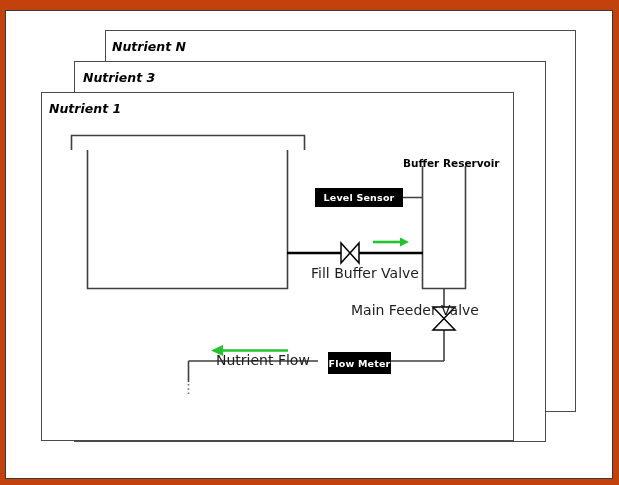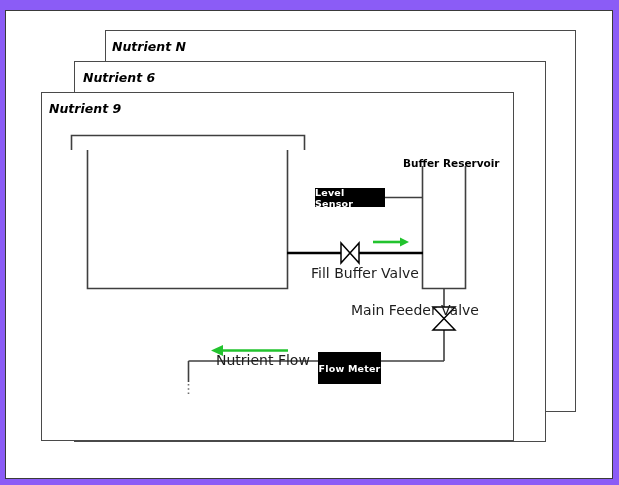--- a/index.html
+++ b/index.html
@@ -1,17 +1,17 @@
 <!DOCTYPE html>
 <html><head>
 <meta charset="utf-8">
 <style>
   html,body{margin:0;padding:0;background:#ffffff;}
   body{width:619px;height:485px;font-family:"DejaVu Sans",sans-serif;}
-  #root{position:relative;width:619px;height:485px;overflow:hidden;background:#8b5cf6;}
+  #root{position:relative;width:619px;height:485px;overflow:hidden;background:#c2410c;}
 
   
   .page-border{position:absolute;left:5px;top:10px;width:608px;height:469px;
     border:1px solid #3a3a3a;box-sizing:border-box;background:#fff;}
 
   
   .card{position:absolute;border:1px solid #4a4a4a;background:#ffffff;box-sizing:border-box;}
   .card-n  {left:105px;top:30px;width:471px;height:382px;z-index:1;}
   .card-2  {left:74px; top:61px;width:472px;height:381px;z-index:2;}
   .card-1  {left:41px; top:92px;width:473px;height:349px;z-index:3;}
@@ -42,22 +42,22 @@
 
 <div id="root">
 
   <div class="page-border"></div>
 
   <div class="card card-n"></div>
   <div class="card card-2"></div>
   <div class="card card-1"></div>
 
   <div class="card-title t-n" style="z-index:5">Nutrient N</div>
-  <div class="card-title t-2" style="z-index:5">Nutrient 6</div>
-  <div class="card-title t-1" style="z-index:5">Nutrient 9</div>
+  <div class="card-title t-2" style="z-index:5">Nutrient 3</div>
+  <div class="card-title t-1" style="z-index:5">Nutrient 1</div>
 
   <svg class="canvas" width="619" height="485">
 
     <g>
       <polyline points="71.5,150 71.5,135.5 304.5,135.5 304.5,150" fill="none" stroke="#3f3f3f" stroke-width="1.6"></polyline>
     </g>
 
     <g>
       <polyline points="87.5,150 87.5,288.5 287.5,288.5 287.5,150" fill="none" stroke="#3f3f3f" stroke-width="1.6"></polyline>
     </g>
@@ -105,26 +105,26 @@
     <g>
       <line x1="222" y1="350.5" x2="288" y2="350.5" stroke="#22c32e" stroke-width="2.6"></line>
       <polygon points="211,350.5 223,345 223,356" fill="#22c32e"></polygon>
     </g>
   </svg>
 
   <div class="canvas" style="pointer-events:none;">
 
     <div class="lbl lbl-bold" style="left:403px;top:144px;">Buffer Reservoir</div>
 
-    <div class="blackbox" style="left:315px;top:188px;width:70px;height:19px;pointer-events:auto;">Level Sensor</div>
+    <div class="blackbox" style="left:315px;top:188px;width:88px;height:19px;pointer-events:auto;text-align:center;">Level Sensor</div>
 
     <div class="lbl lbl-thin" style="left:311px;top:265px;">Fill Buffer Valve</div>
 
 
     <div class="lbl lbl-thin" style="left:351px;top:302px;">Main Feeder Valve</div>
 
     <div class="lbl lbl-thin" style="left:216px;top:332px;margin-top:20px;">Nutrient Flow</div>
 
-    <div class="blackbox" style="left:318px;top:352px;width:63px;height:32px;pointer-events:auto;">Flow Meter</div>
+    <div class="blackbox" style="left:328px;top:352px;width:63px;height:22px;pointer-events:auto;">Flow Meter</div>
 
   </div>
 
 </div>
 
 </body></html>

